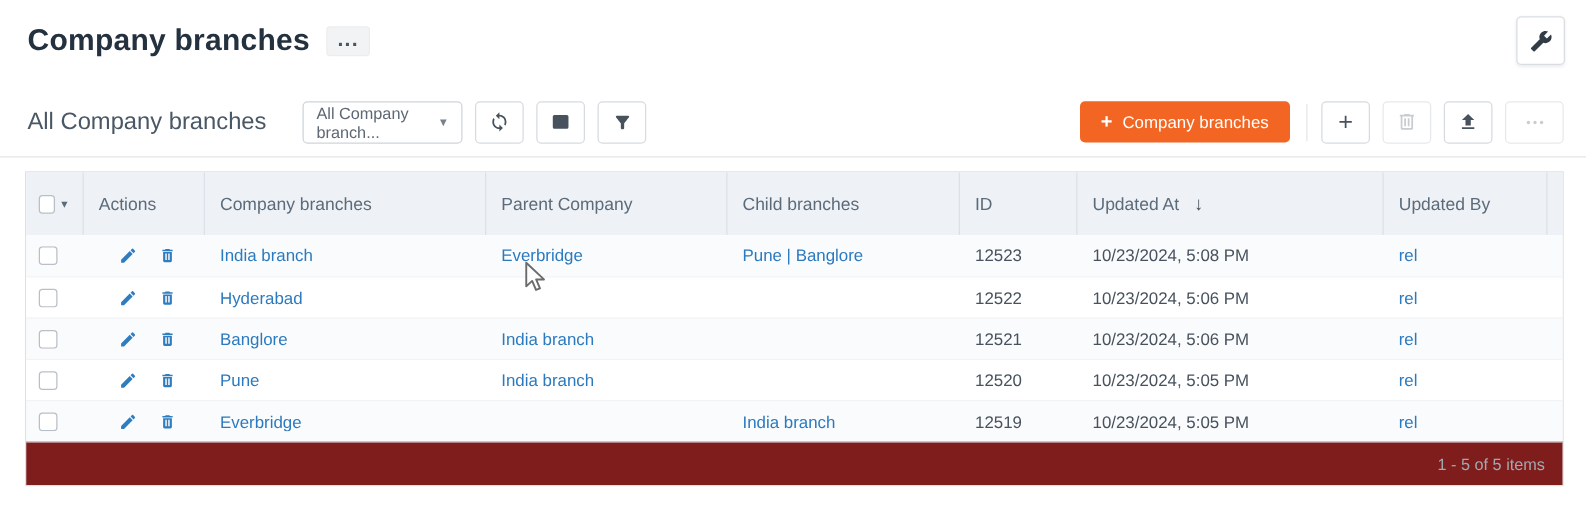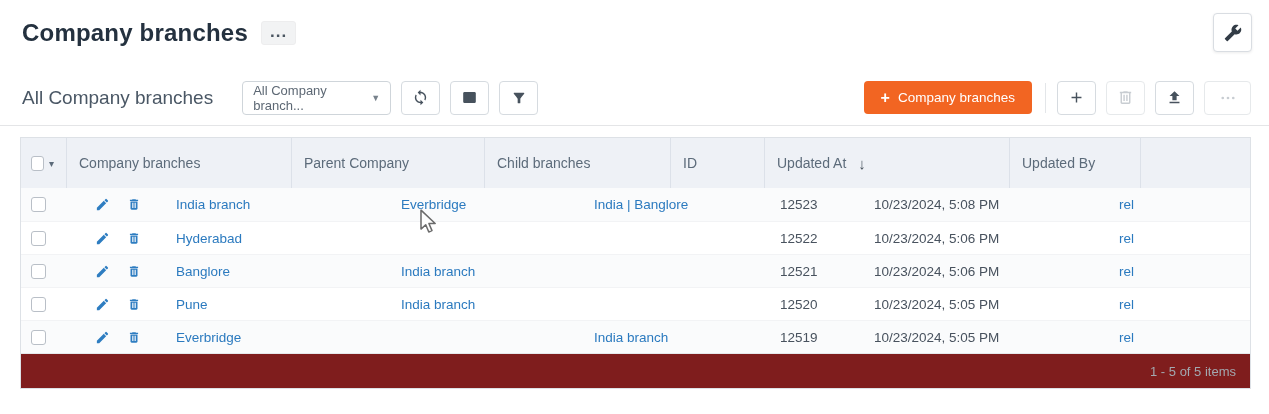--- a/index.html
+++ b/index.html
@@ -19,21 +19,21 @@
   .settings-btn {
     position:absolute; top:13px; right:17px; width:39px; height:39px; background:#fff;
     border:1px solid #d9dde2; border-radius:4px; box-shadow:0 1px 3px rgba(0,0,0,.08);
     display:flex; align-items:center; justify-content:center; cursor:pointer;
   }
   .settings-btn svg { transform:scaleX(-1); }
   
   .toolbar { display:flex; align-items:center; margin-top:29px; padding:0 18px 0 22px; height:35px; }
   .view-title { font-size:19px; color:#4a5765; margin-right:29px; white-space:nowrap; }
   .select-btn {
-    width:149px; height:34px; background:#fff; border:1px solid #cfd5da; border-radius:4px;
+    width:128px; height:34px; background:#fff; border:1px solid #cfd5da; border-radius:4px;
     display:flex; align-items:center; justify-content:space-between; padding:0 10px;
     font-size:13px; color:#5d6874; cursor:pointer;
   }
   .select-btn .caret { font-size:9px; color:#78828c; margin-left:6px; }
   .icon-btn {
     width:39px; height:34px; background:#fff; border:1px solid #d6dbe0; border-radius:4px;
     display:flex; align-items:center; justify-content:center; margin-left:10px;
     color:#47525d; cursor:pointer;
   }
   .icon-btn svg { fill:currentColor; }
@@ -183,20 +183,23 @@
 
 <div class="page-divider"></div>
 
 <div class="grid">
 
   <div class="thead">
     <div class="th c-sel">
       <span class="checkbox"></span>
       <span class="hdr-caret">▾</span>
     </div>
+    <div class="th c-act">
+        <span>Actions</span>
+      </div>
     <div class="th c-name">
         <span>Company branches</span>
       </div>
     <div class="th c-par">
         <span>Parent Company</span>
       </div>
     <div class="th c-chd">
         <span>Child branches</span>
       </div>
     <div class="th c-id">
@@ -223,21 +226,21 @@
             </svg>
           </span>
         <span class="row-icon">
             <svg width="14" height="15" viewBox="0 0 24 24">
               <path d="M6 19c0 1.1.9 2 2 2h8c1.1 0 2-.9 2-2V7H6v12zM9 9h2v9H9zm4 0h2v9h-2zM19 4h-3.5l-1-1h-5l-1 1H5v2h14V4z"></path>
             </svg>
           </span>
       </div>
       <div class="td c-name"><span class="link">India branch</span></div>
       <div class="td c-par"><span class="link">Everbridge</span></div>
-      <div class="td c-chd"><span class="link">India | Banglore</span></div>
+      <div class="td c-chd"><span class="link">Pune | Banglore</span></div>
       <div class="td c-id"><span class="plain">12523</span></div>
       <div class="td c-uat"><span class="plain">10/23/2024, 5:08 PM</span></div>
       <div class="td c-uby"><span class="link">rel</span></div>
       <div class="td c-stub"></div>
     </div>
 
     <div class="tr">
       <div class="td c-sel"><span class="checkbox"></span></div>
       <div class="td c-act">
         <span class="row-icon">

